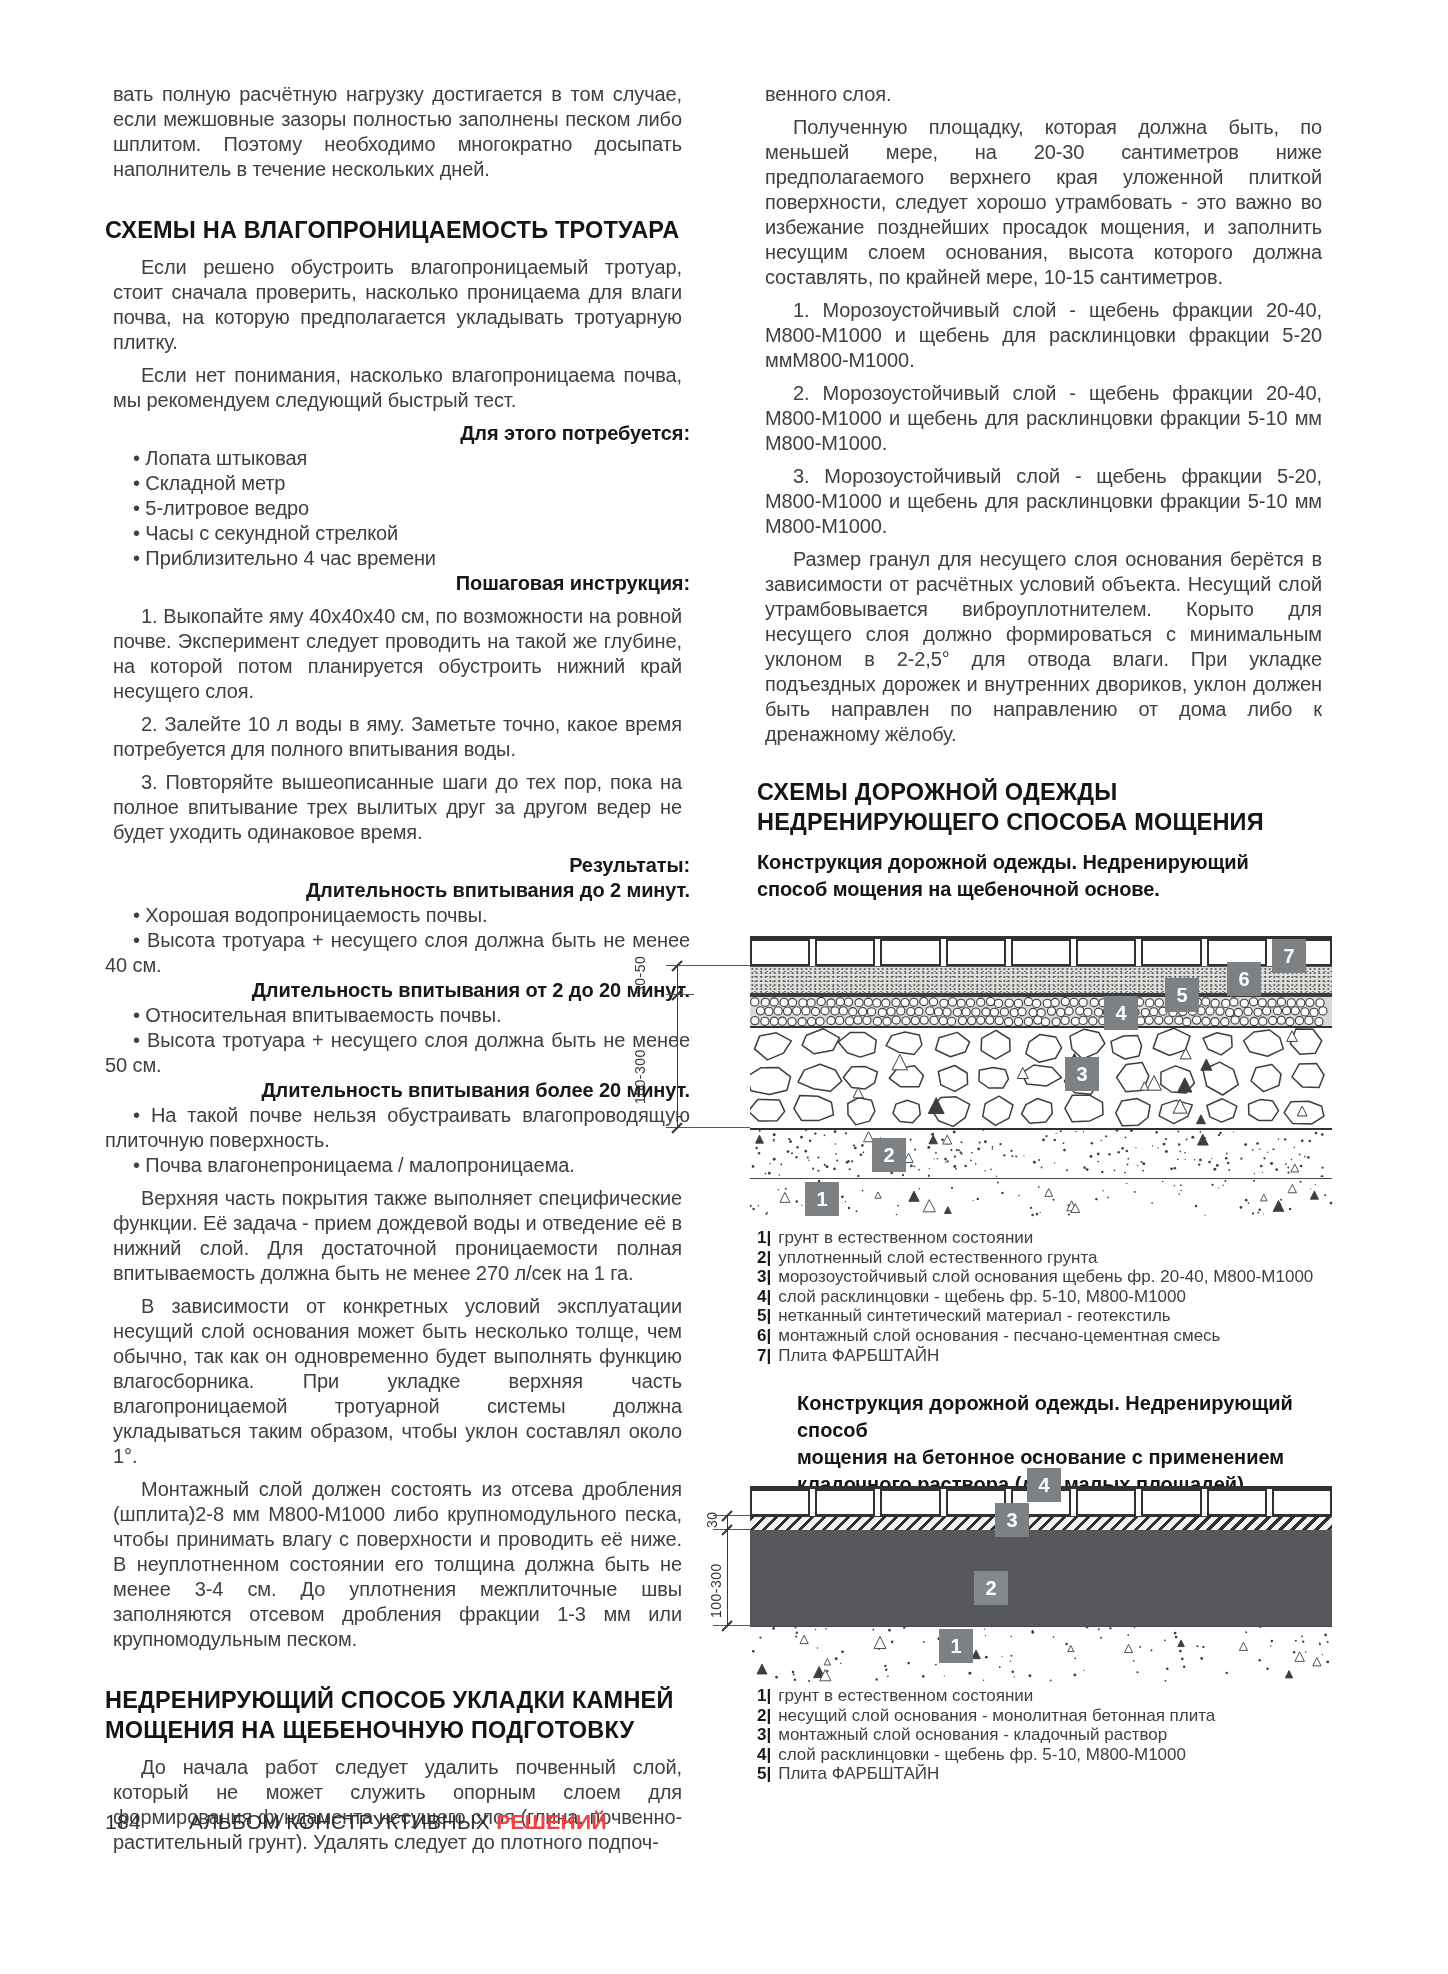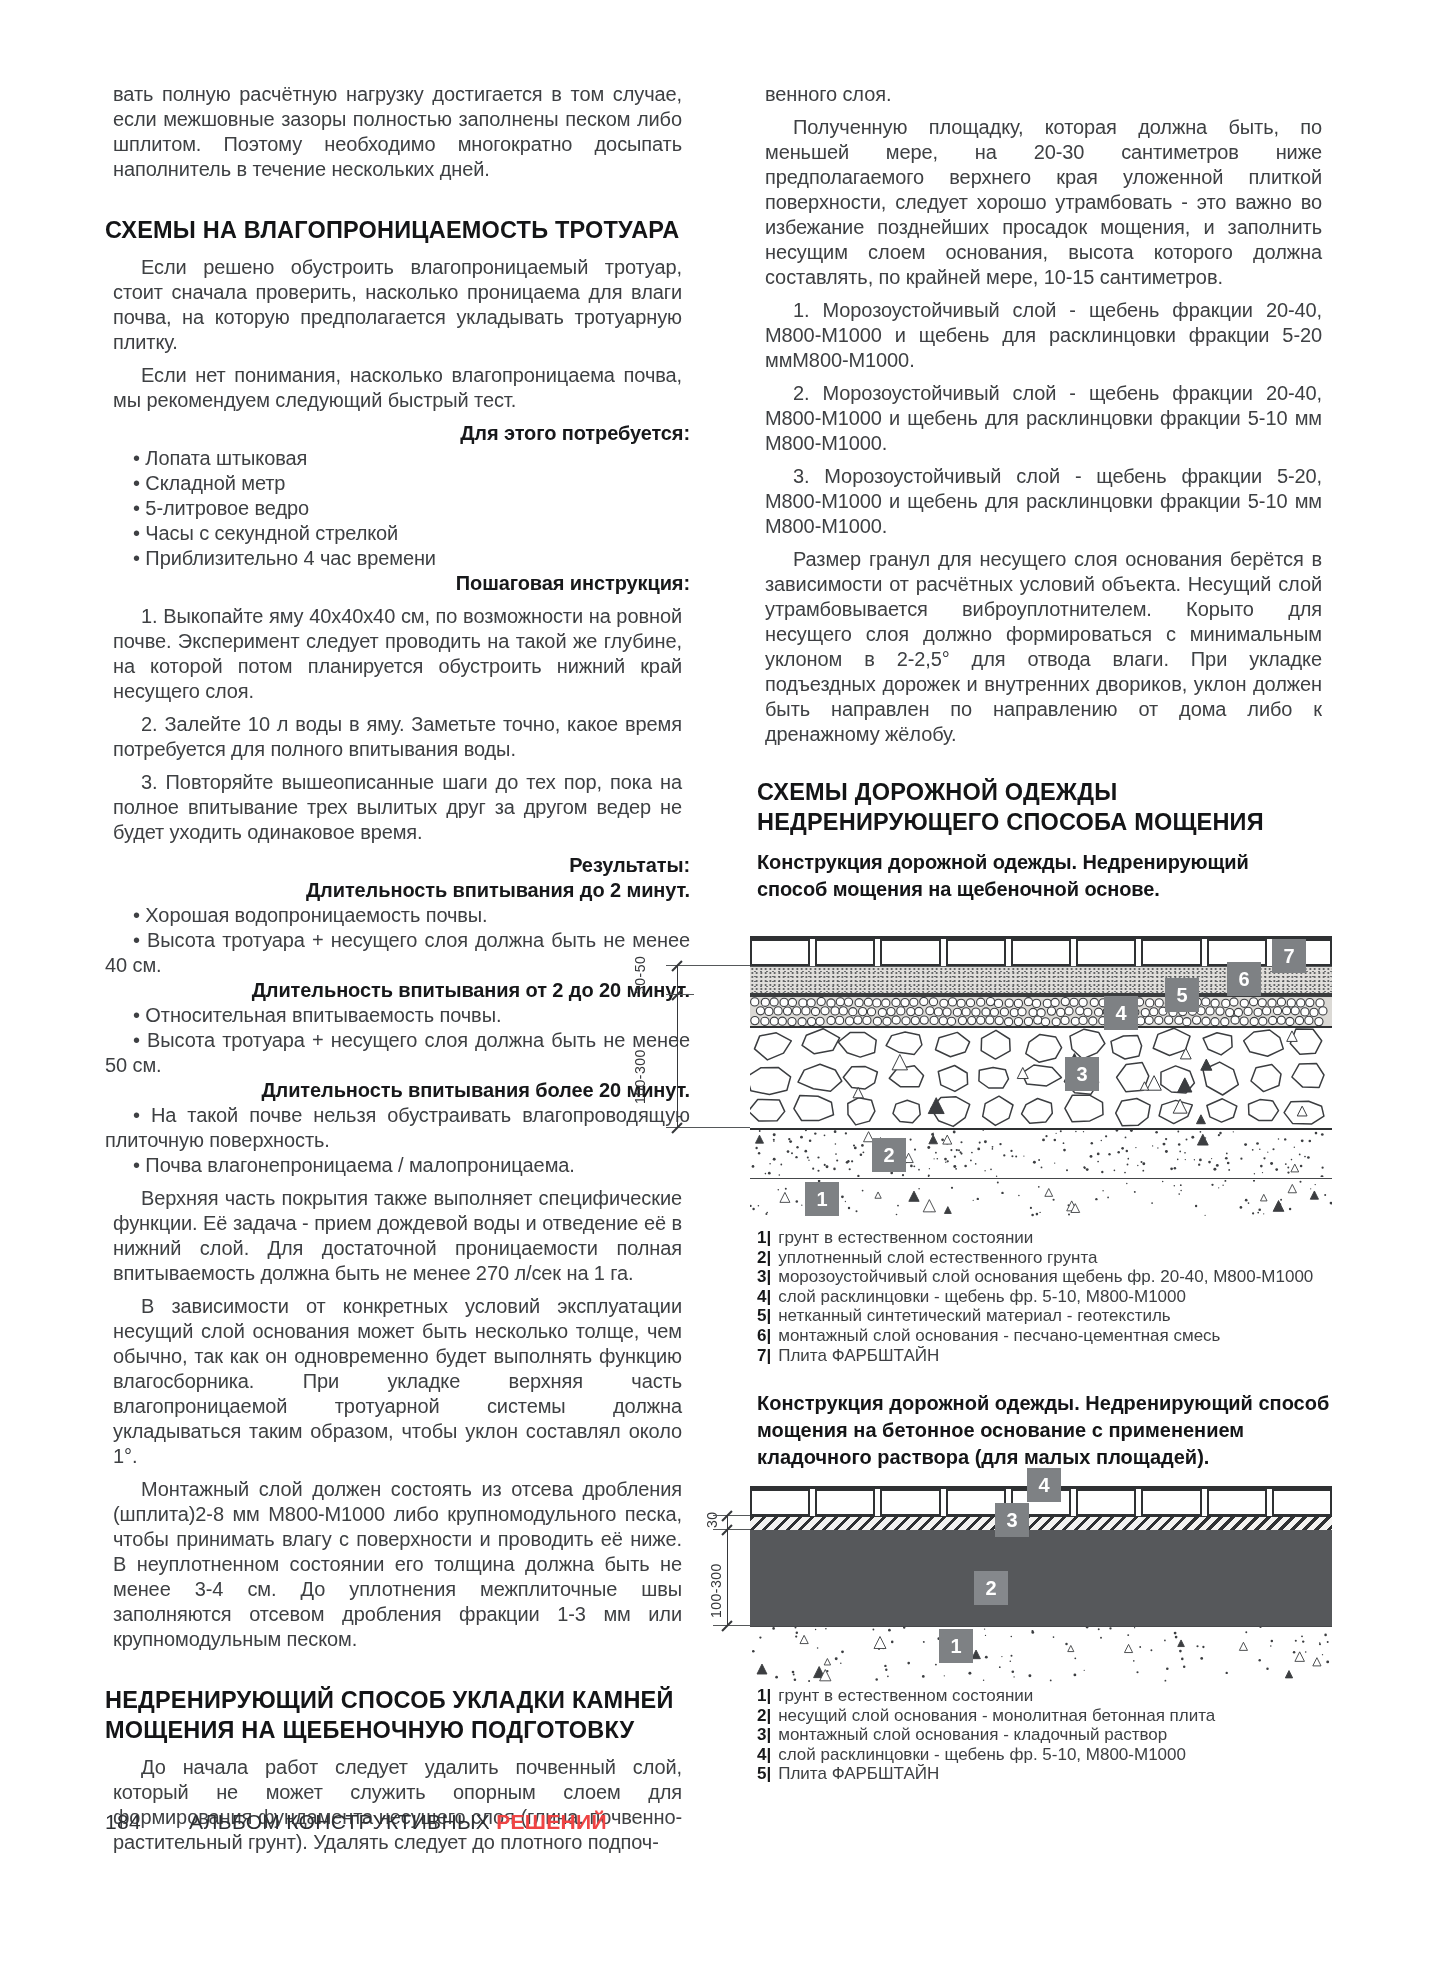--- a/index.html
+++ b/index.html
@@ -58,21 +58,21 @@
   .ht{position:absolute;height:0;border-top:1.2px solid #55585a;}
   .sl{position:absolute;width:14px;height:0;border-top:2px solid #35373a;transform:rotate(-45deg);}
   .dimlab{position:absolute;font-size:14px;color:#35373a;white-space:nowrap;
           transform:rotate(-90deg);transform-origin:0 0;letter-spacing:0.5px;}
 
   
   .legend{position:absolute;left:757px;width:600px;font-size:17px;line-height:19.6px;color:#3e4043;}
   #legend1{top:1228px;} #legend2{top:1686px;}
   .lrow b{color:#17181a;margin-right:7px;font-weight:bold;}
   #caption2{position:absolute;left:757px;top:1390px;width:600px;font-size:20px;}
-  #caption2 .caption{margin-top:0;}
+  #caption2 .caption{margin-top:0;margin-left:40px;}
   #footer{position:absolute;left:105px;top:1810px;font-size:21px;color:#2e3033;display:flex;gap:48px;letter-spacing:0.3px;}
   #footer .fb{font-weight:bold;color:#ef4444;}
 </style>
 </head>
 <body>
 
 <div>
 
   <div class="col" id="col-left">
     <div class="p flush">вать полную расчётную нагрузку достигается в том случае, если межшовные зазоры полностью заполнены песком либо шплитом. Поэтому необходимо многократно досыпать наполнитель в течение нескольких дней.</div>

